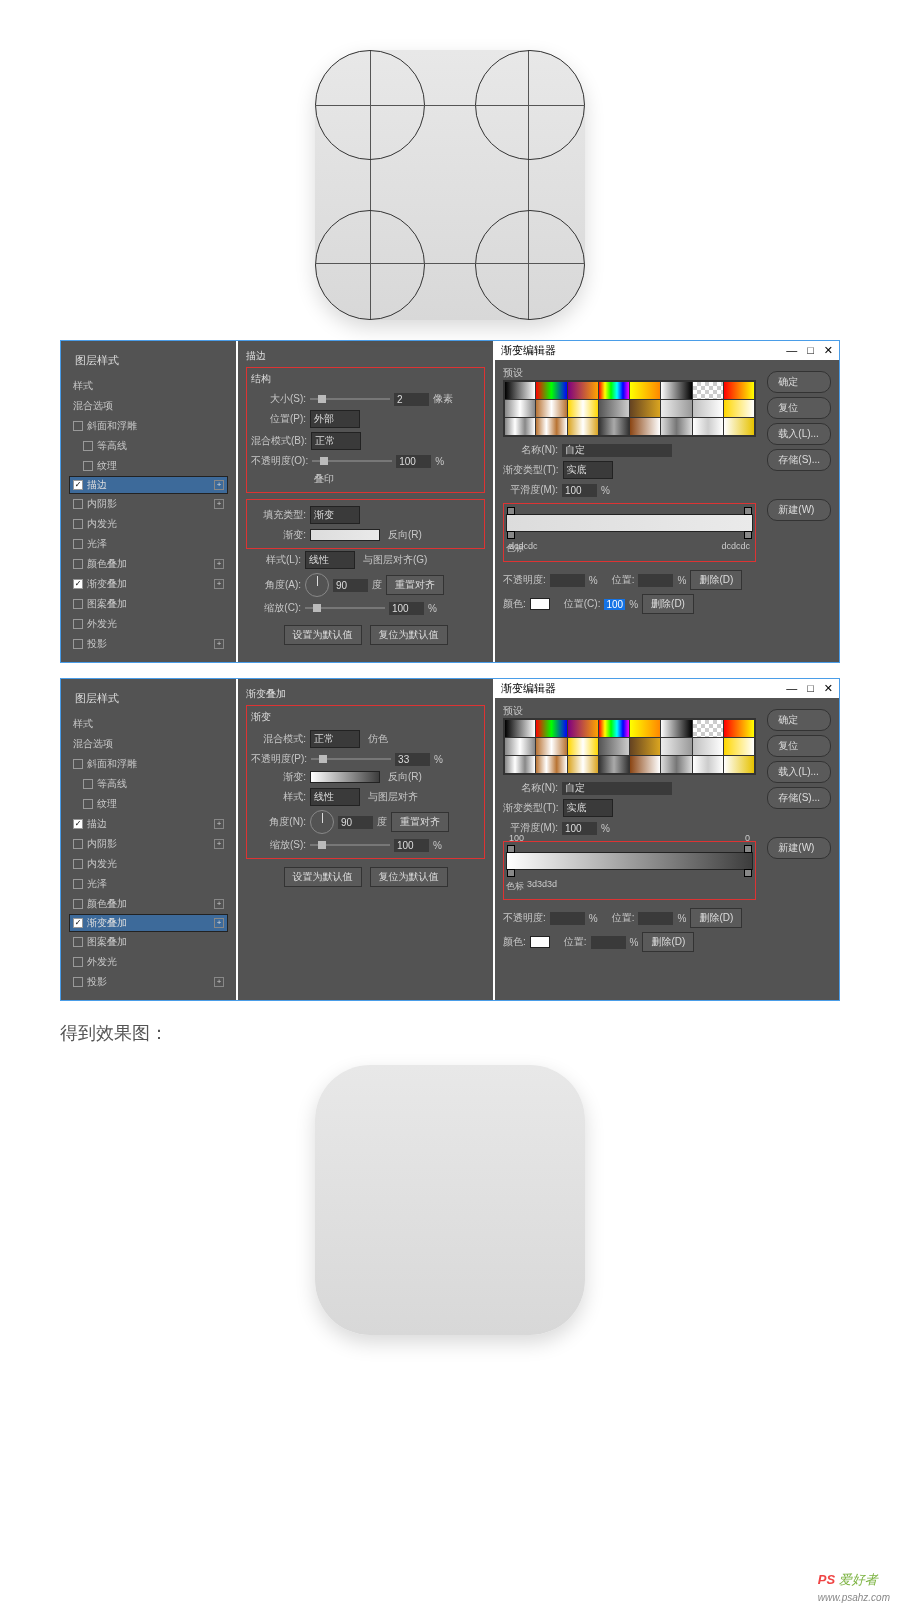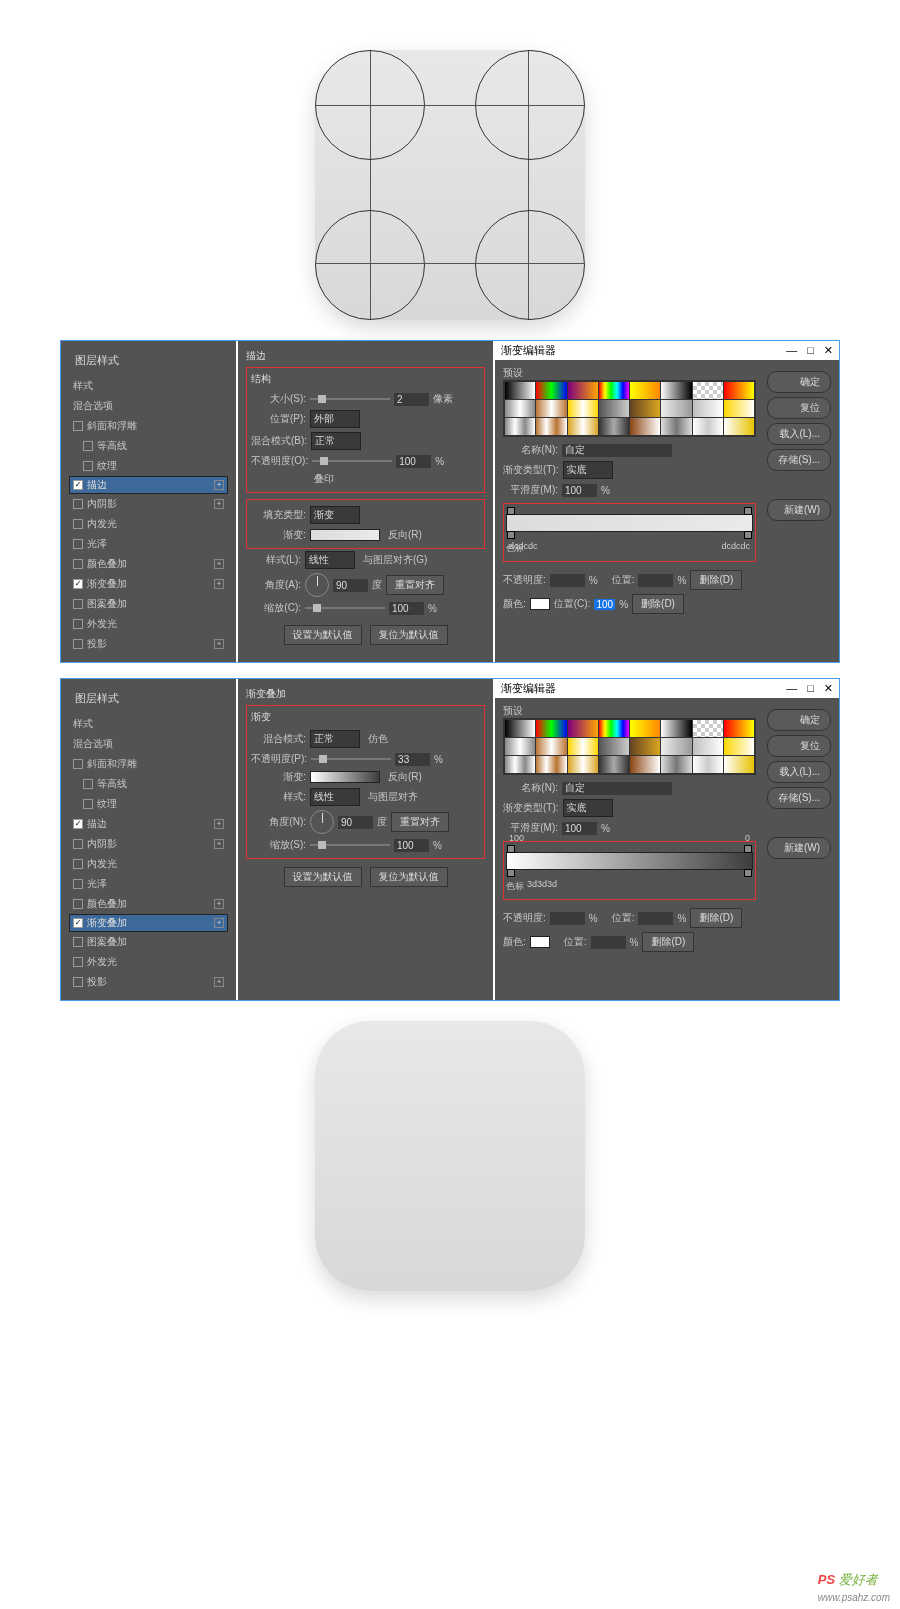--- a/index.html
+++ b/index.html
@@ -38,21 +38,21 @@
 .grad-preview{width:70px;height:12px;background:linear-gradient(90deg,#dcdcdc,#eaeaea);border:1px solid #222}
 .grad-preview.dark{background:linear-gradient(90deg,#fff,#3d3d3d)}
 .btn{background:#5a5a5a;border:1px solid #333;color:#ddd;padding:2px 8px;font-size:10px;cursor:pointer}
 .angle-ctrl{width:24px;height:24px;border:1px solid #888;border-radius:50%;position:relative;display:inline-block}
 .angle-ctrl::after{content:"";position:absolute;width:1px;height:10px;background:#ddd;left:50%;top:2px}
 .presets{display:grid;grid-template-columns:repeat(8,1fr);gap:1px;background:#333;padding:2px;margin-bottom:4px}
 .swatch{height:17px}
 .titlebar{background:#fff;color:#000;display:flex;align-items:center;padding:2px 6px;font-size:11px;margin:-8px -8px 6px -8px}
 .titlebar .wbtns{margin-left:auto;display:flex;gap:10px}
 .side-btns{position:absolute;right:8px;top:30px;display:flex;flex-direction:column;gap:4px}
-.side-btn{background:#5a5a5a;border:1px solid #333;border-radius:10px;color:#ddd;padding:3px 10px;font-size:10px;text-align:right;min-width:60px}
+.side-btn{background:#5a5a5a;border:1px solid #333;border-radius:10px;color:#ddd;padding:3px 10px;font-size:10px;text-align:left;min-width:60px}
 .grad-bar{height:18px;background:linear-gradient(90deg,#dcdcdc,#eaeaea);border:1px solid #222;margin:4px 0;position:relative}
 .grad-bar.g2{background:linear-gradient(90deg,#fff,#3d3d3d)}
 .stop{position:absolute;bottom:-8px;width:8px;height:8px;background:#888;border:1px solid #000}
 .stop.top{bottom:auto;top:-8px}
 .stop-label{position:absolute;font-size:9px;color:#ccc}
 .color-chip{width:20px;height:12px;background:#fff;border:1px solid #222;display:inline-block}
 .hl{background:#1473e6;color:#fff;padding:0 2px}
 .checker{background-image:repeating-conic-gradient(#ccc 0 25%,#fff 0 50%);background-size:8px 8px}
 .watermark{position:fixed;bottom:5px;right:10px;font-size:13px;font-style:italic}
 .watermark b{color:#ef4444}.watermark i{color:#7cb342;font-style:italic}
@@ -270,21 +270,21 @@
             <input class="inp" disabled="" style="">
             <span>%</span>
             <span style="margin-left:10px">位置:</span>
             <input class="inp" disabled="" style="">
             <span>%</span>
             <button class="btn">删除(D)</button>
           </div>
       <div class="form-row">
             <span>颜色:</span>
             <span class="color-chip"></span>
-            <span style="">位置(C):</span>
+            <span style="margin-left:10px">位置(C):</span>
             <span class="hl">100</span>
             <span>%</span>
             <button class="btn">删除(D)</button>
           </div>
     </div>
     <div class="side-btns">
       <button class="side-btn">确定</button>
       <button class="side-btn">复位</button>
       <button class="side-btn">载入(L)...</button>
       <button class="side-btn">存储(S)...</button>
@@ -490,20 +490,21 @@
       <button class="side-btn">确定</button>
       <button class="side-btn">复位</button>
       <button class="side-btn">载入(L)...</button>
       <button class="side-btn">存储(S)...</button>
       <div style="height:20px"></div>
       <button class="side-btn">新建(W)</button>
     </div>
   </div>
 </div>
 
+<p class="caption">得到效果图：</p>
 
 <div class="icon-preview">
   <div class="rounded-sq"></div>
 </div>
 
 </div>
 
 <div class="watermark">
   <b>PS</b> <i>爱好者</i><br>
   <span class="wm-url">www.psahz.com</span>

